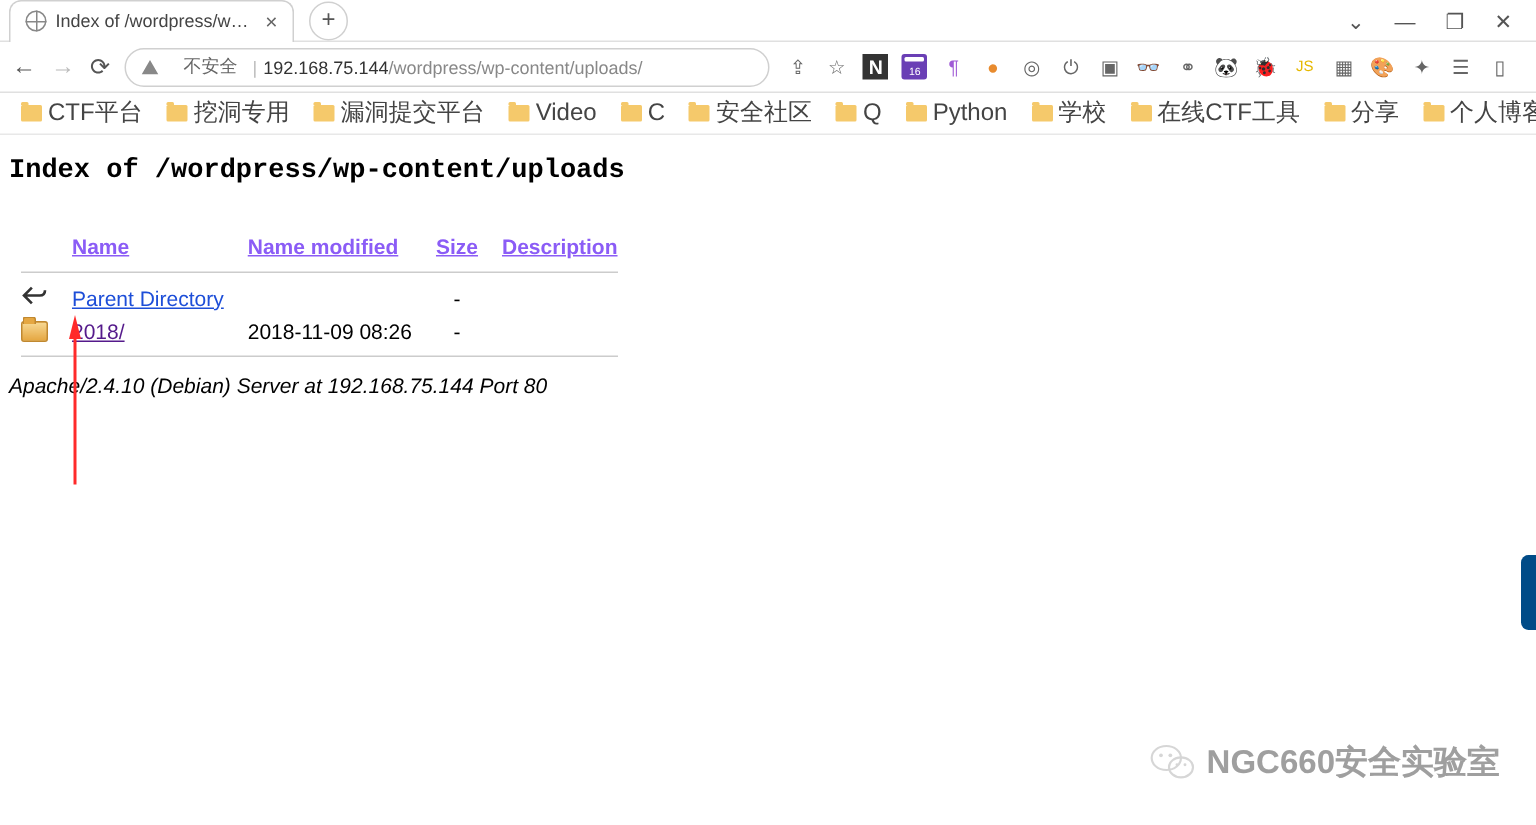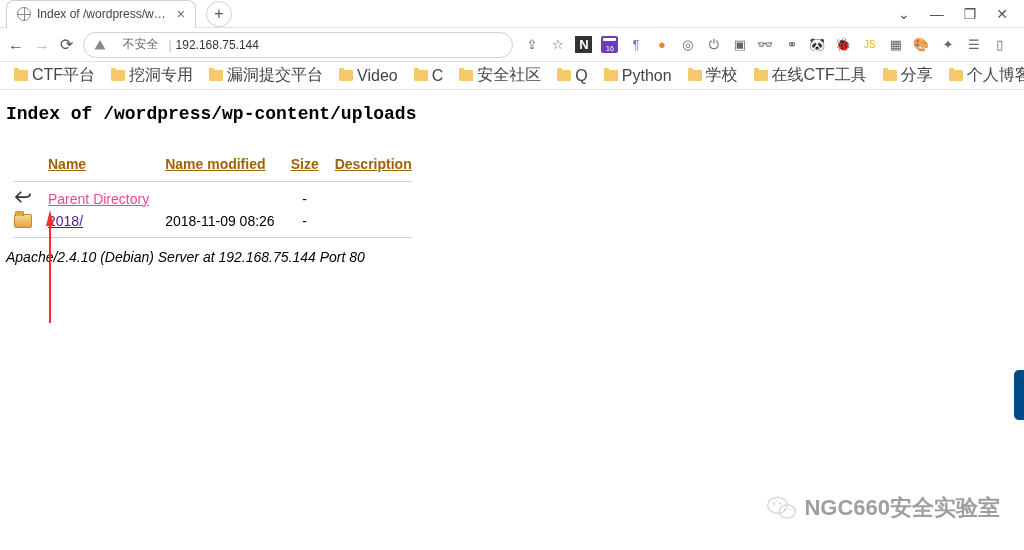--- a/index.html
+++ b/index.html
@@ -30,23 +30,23 @@
 .ico-cal::before{content:"";position:absolute;top:2px;left:2px;right:2px;height:3px;background:#fff;border-radius:1px}
 .ico-cal::after{content:"16";position:absolute;bottom:1px;left:0;right:0;text-align:center;font-size:7px;color:#fff}
 .bm-bar{height:28px;display:flex;align-items:center;padding:0 8px;gap:4px;border-bottom:1px solid #e8e8e8}
 .bm{display:flex;align-items:center;gap:4px;padding:2px 6px;font-size:16px;color:#444;white-space:nowrap}
 .folder-icon{width:14px;height:11px;background:#f5c96b;border-radius:1px;position:relative;flex-shrink:0}
 .folder-icon::before{content:"";position:absolute;top:-2px;left:0;width:5px;height:2px;background:#f5c96b;border-radius:1px 1px 0 0}
 .content{padding:14px 6px}
 h1{font-size:18px;font-weight:bold;margin-bottom:28px;font-family:Liberation Mono, monospace}
 table{border-collapse:collapse;font-size:14px}
 th{padding:4px 8px;text-align:left;font-weight:normal}
-th a{color:#a16207;font-weight:bold}
+th a{color:#8b5cf6;font-weight:bold}
 td{padding:3px 8px;text-align:left}
-td a{color:#ec4899;text-decoration:underline}
+td a{color:#1d4ed8;text-decoration:underline}
 td a.visited{color:#551a8b}
 hr{border:none;border-top:1px solid #ccc;margin:2px 0}
 .icon-cell{width:22px}
 .back-icon{width:18px;height:14px}
 .dir-icon{width:18px;height:14px;background:linear-gradient(#f7d893,#e5a742);border:1px solid #c08830;border-radius:2px;position:relative}
 .dir-icon::before{content:"";position:absolute;top:-4px;left:0;width:7px;height:4px;background:#e5a742;border:1px solid #c08830;border-bottom:none;border-radius:2px 2px 0 0}
 .footer-line{font-style:italic;font-size:14px;margin-top:6px}
 .red-arrow{position:absolute;left:42px;top:178px;pointer-events:none}
 .watermark{position:absolute;right:24px;bottom:26px;display:flex;align-items:center;gap:6px;color:#888;font-size:22px;font-weight:700;opacity:.8}
 .wechat-icon{width:32px;height:32px;opacity:.6}
@@ -76,20 +76,21 @@
   <div class="nav-btn">⟳</div>
   <div class="url-bar">
     <span class="insecure">
       <svg viewBox="0 0 24 24">
           <path fill="#888" d="M12 2L1 21h22L12 2zm1 15h-2v2h2v-2zm0-8h-2v6h2V9z"></path>
         </svg>
       <span>不安全</span>
     </span>
     <span class="url-sep">|</span>
     <span class="url-host">192.168.75.144</span>
+      <span class="url-path">/wordpress/wp-content/uploads/</span>
   </div>
   <div class="tool-icons">
     <span>⇪</span>
     <span>☆</span>
     <span class="ico-box">N</span>
     <span class="ico-cal"></span>
     <span style="color:#a05bd6">¶</span>
     <span style="color:#e88b2e">●</span>
     <span>◎</span>
     <span>⏻</span>

